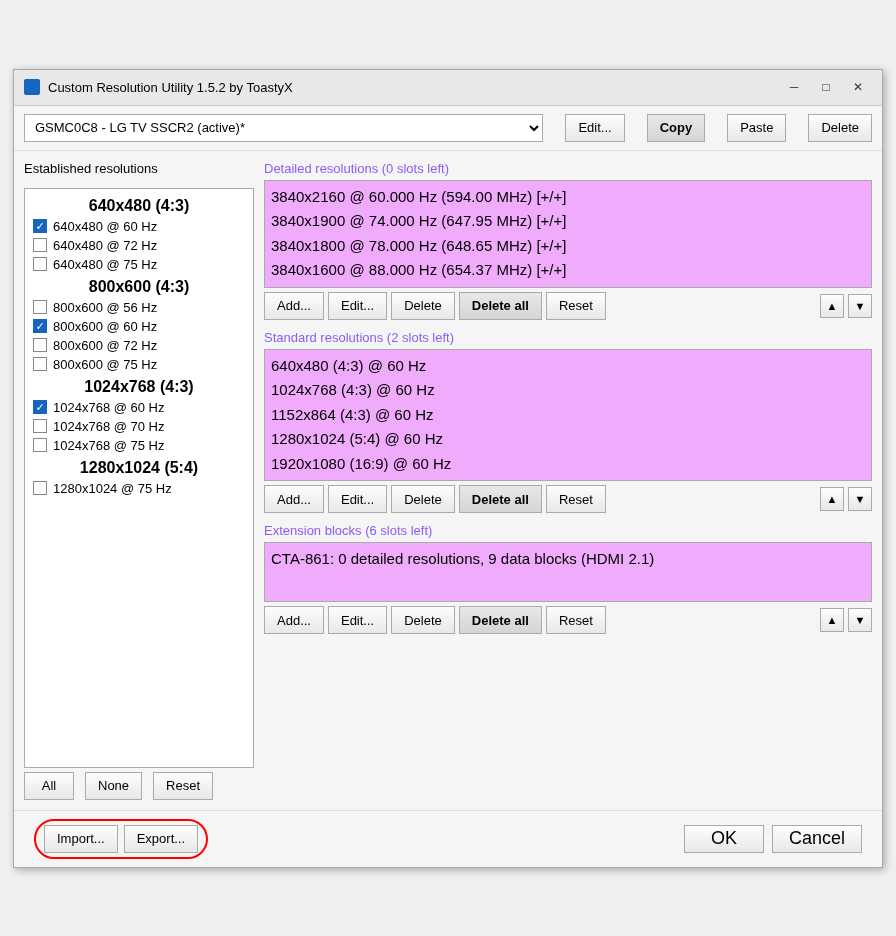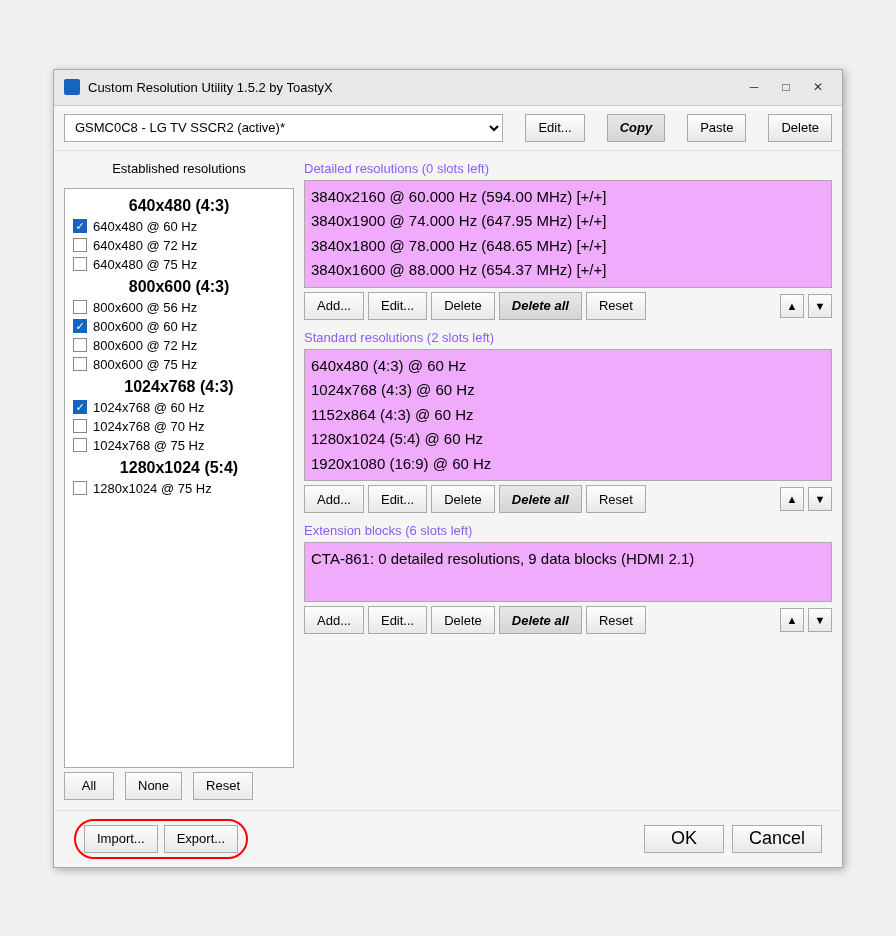--- a/index.html
+++ b/index.html
@@ -8,21 +8,21 @@
       display: flex;
       align-items: center;
       justify-content: center;
       width: 896px;
       height: 936px;
       font-family: 'Segoe UI', Tahoma, sans-serif;
       font-size: 13px;
       color: #000;
     }
     .window {
-      width: 790px;
+      width: 870px;
       background: #f5f5f5;
       border: 1px solid #aaa;
       box-shadow: 2px 2px 8px rgba(0,0,0,0.3);
       display: flex;
       flex-direction: column;
     }
     .title-bar {
       background: #e8e8e8;
       border-bottom: 1px solid #ccc;
       display: flex;
@@ -82,42 +82,40 @@
       border: 1px solid #aaa;
       background: linear-gradient(to bottom, #fdfdfd, #e8e8e8);
       cursor: pointer;
       font-size: 13px;
       color: #000;
       min-width: 50px;
     }
     .btn-bold {
       font-weight: bold;
       background: linear-gradient(to bottom, #e8e8e8, #d5d5d5);
-      font-style: italic;
     }
 
     .main-content {
       display: flex;
       padding: 10px;
       gap: 10px;
       flex: 1;
     }
 
     
     .left-panel {
       width: 230px;
       display: flex;
       flex-direction: column;
       flex-shrink: 0;
     }
     .left-panel-title {
       font-size: 13px;
       margin-bottom: 12px;
       color: #000;
-      text-align: center;
     }
     .resolution-list {
       border: 1px solid #aaa;
       background: #fff;
       flex: 1;
       overflow-y: auto;
       padding: 4px 0;
       min-height: 580px;
     }
     .res-group-label {

